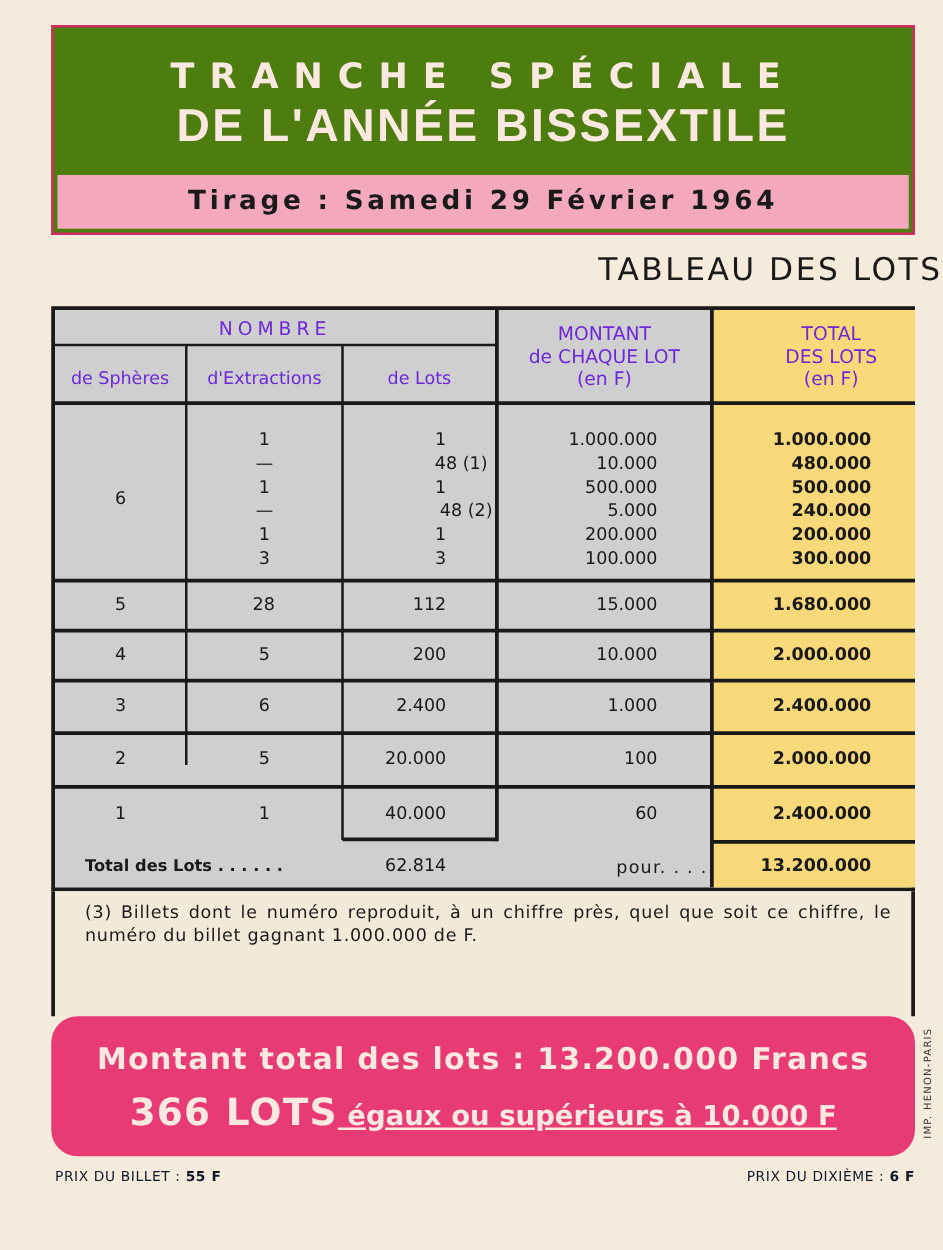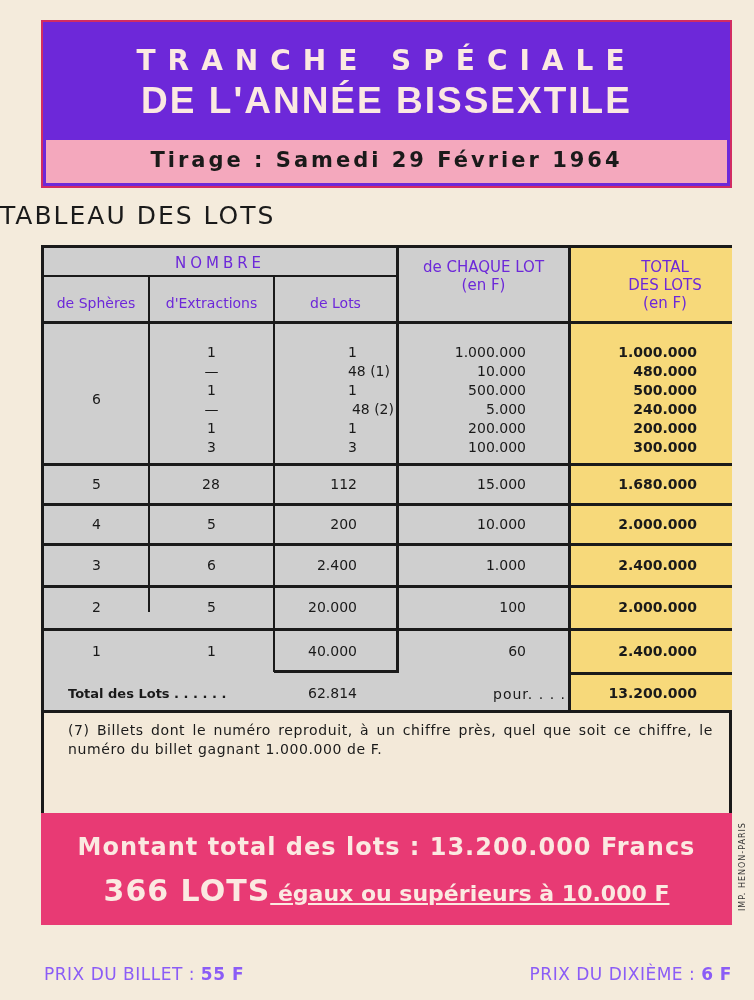--- a/index.html
+++ b/index.html
@@ -1,38 +1,38 @@
 <!DOCTYPE html>
 <html><head>
 <meta charset="utf-8">
 <style>
   html,body{margin:0;padding:0;}
   body{width:754px;height:1000px;background:#f4ebdc;position:relative;overflow:hidden;font-family:"DejaVu Sans",sans-serif;color:#1a1a1a;}
-  .header{position:absolute;left:41px;top:20px;width:691px;height:168px;background:#6d28d9;border:2px solid #d22c63;box-sizing:border-box;}
+  .header{position:absolute;left:41px;top:20px;width:691px;height:168px;background:#4d7c0f;border:2px solid #d22c63;box-sizing:border-box;}
   .h1{position:absolute;left:0;right:0;top:22px;text-align:center;color:#fbe9e1;font-family:"DejaVu Sans",sans-serif;font-weight:bold;font-size:28px;letter-spacing:12px;}
   .h2{position:absolute;left:0;right:0;top:58px;text-align:center;color:#fbe9e1;font-family:"Liberation Sans",sans-serif;font-weight:bold;font-size:37px;letter-spacing:2px;}
   .sub{position:absolute;left:3px;right:3px;top:118px;height:43px;background:#f4a8bd;}
   .subtxt{position:absolute;left:0;right:0;top:8px;text-align:center;font-family:"DejaVu Sans",sans-serif;font-weight:bold;font-size:21px;letter-spacing:3px;color:#1a1a1a;}
-  .title{position:absolute;left:0;width:754px;top:201px;text-align:left;font-family:"DejaVu Sans",sans-serif;font-size:25px;letter-spacing:2px;color:#1a1a1a;}
+  .title{position:absolute;left:0;width:754px;top:201px;text-align:right;font-family:"DejaVu Sans",sans-serif;font-size:25px;letter-spacing:2px;color:#1a1a1a;}
   .tbl{position:absolute;left:41px;top:245px;width:691px;height:468px;border:3px solid #1a1a1a;box-sizing:border-box;background:#cfcfcf;}
   .ycol{position:absolute;left:524px;top:0;width:164px;height:462px;background:#f7d97a;border-left:3px solid #1a1a1a;box-sizing:border-box;}
   .line{position:absolute;background:#1a1a1a;}
   .cell{position:absolute;font-size:14px;font-family:"DejaVu Sans",sans-serif;color:#1a1a1a;}
   .hdr{position:absolute;text-align:center;font-size:15px;line-height:18px;color:#6d28d9;}
   .num{position:absolute;text-align:right;font-size:14px;line-height:19px;}
   .bold{font-weight:bold;}
   .notes{position:absolute;left:41px;top:713px;width:691px;height:100px;border-left:3px solid #1a1a1a;border-right:3px solid #1a1a1a;box-sizing:border-box;background:#f3e9d9;}
   .notes p{margin:0;position:absolute;left:24px;right:16px;font-size:14px;line-height:19px;letter-spacing:0.6px;text-align:justify;}
-  .footer{position:absolute;left:41px;top:813px;width:691px;height:112px;background:#e83a74;}
+  .footer{position:absolute;left:41px;top:813px;width:691px;height:112px;background:#e83a74;border-radius:21px;}
   .f1{position:absolute;left:0;right:0;top:20px;text-align:center;color:#fbe9e1;font-size:24px;font-weight:bold;font-family:"DejaVu Sans",sans-serif;letter-spacing:1px;}
   .f2{position:absolute;left:0;right:0;top:60px;text-align:center;color:#fbe9e1;font-family:"DejaVu Sans",sans-serif;font-weight:bold;}
   .f2 .big{font-size:30px;letter-spacing:1px;}
   .f2 .small{font-size:22px;text-decoration:underline;}
   .imp{position:absolute;left:738px;top:812px;width:14px;height:110px;writing-mode:vertical-rl;transform:rotate(180deg);font-size:8px;letter-spacing:1px;color:#333;text-align:center;}
-  .price{position:absolute;top:964px;font-size:17px;color:#8b5cf6;letter-spacing:0.5px;}
+  .price{position:absolute;top:935px;font-size:11px;color:#0f172a;letter-spacing:0.5px;}
   .price b{font-weight:bold;}
 </style>
 </head>
 <body>
 
 <div class="header">
   <div class="h1">TRANCHE SPÉCIALE</div>
   <div class="h2">DE L'ANNÉE BISSEXTILE</div>
   <div class="sub">
     <div class="subtxt">Tirage : Samedi 29 Février 1964</div>
@@ -56,20 +56,21 @@
 
   <div class="line" style="left:104px;width:2px;top:28px;height:336px;"></div>
   <div class="line" style="left:229px;width:2px;top:28px;height:396px;"></div>
   <div class="line" style="left:352px;width:3px;top:0;height:425px;"></div>
 
   <div class="hdr" style="left:0;width:352px;top:6px;letter-spacing:4px;">NOMBRE</div>
   <div class="hdr" style="left:0;width:104px;top:46px;font-size:14px;">de Sphères</div>
   <div class="hdr" style="left:106px;width:123px;top:46px;font-size:14px;">d'Extractions</div>
   <div class="hdr" style="left:231px;width:121px;top:46px;font-size:14px;">de Lots</div>
   <div class="hdr" style="left:355px;width:169px;top:10px;">
+    <div>MONTANT</div>
     <div>de CHAQUE LOT</div>
     <div>(en F)</div>
   </div>
   <div class="hdr" style="left:527px;width:188px;top:10px;">
     <div>TOTAL</div>
     <div>DES LOTS</div>
     <div>(en F)</div>
   </div>
 
   <div class="cell" style="left:48px;top:143px;">6</div>
@@ -144,21 +145,21 @@
 
   <div>
     <div class="cell bold" style="left:24px;top:438px;font-size:13px;">Total des Lots . . . . . .</div>
     <div class="num" style="left:231px;width:82px;top:436px;">62.814</div>
     <div class="num" style="left:355px;width:167px;top:437px;letter-spacing:1px;">pour. . . .</div>
     <div class="num bold" style="left:527px;width:126px;top:436px;">13.200.000</div>
   </div>
 </div>
 
 <div class="notes">
-  <p style="top:8px;">(7) Billets dont le numéro reproduit, à un chiffre près, quel que soit ce chiffre, le numéro du billet gagnant 1.000.000 de F.</p>
+  <p style="top:8px;">(3) Billets dont le numéro reproduit, à un chiffre près, quel que soit ce chiffre, le numéro du billet gagnant 1.000.000 de F.</p>
 </div>
 
 <div class="footer">
   <div class="f1">Montant total des lots : 13.200.000 Francs</div>
   <div class="f2">
     <span class="big">366 LOTS</span><span class="small"> égaux ou supérieurs à 10.000 F</span>
   </div>
 </div>
 
 <div class="imp">IMP. HENON-PARIS</div>

